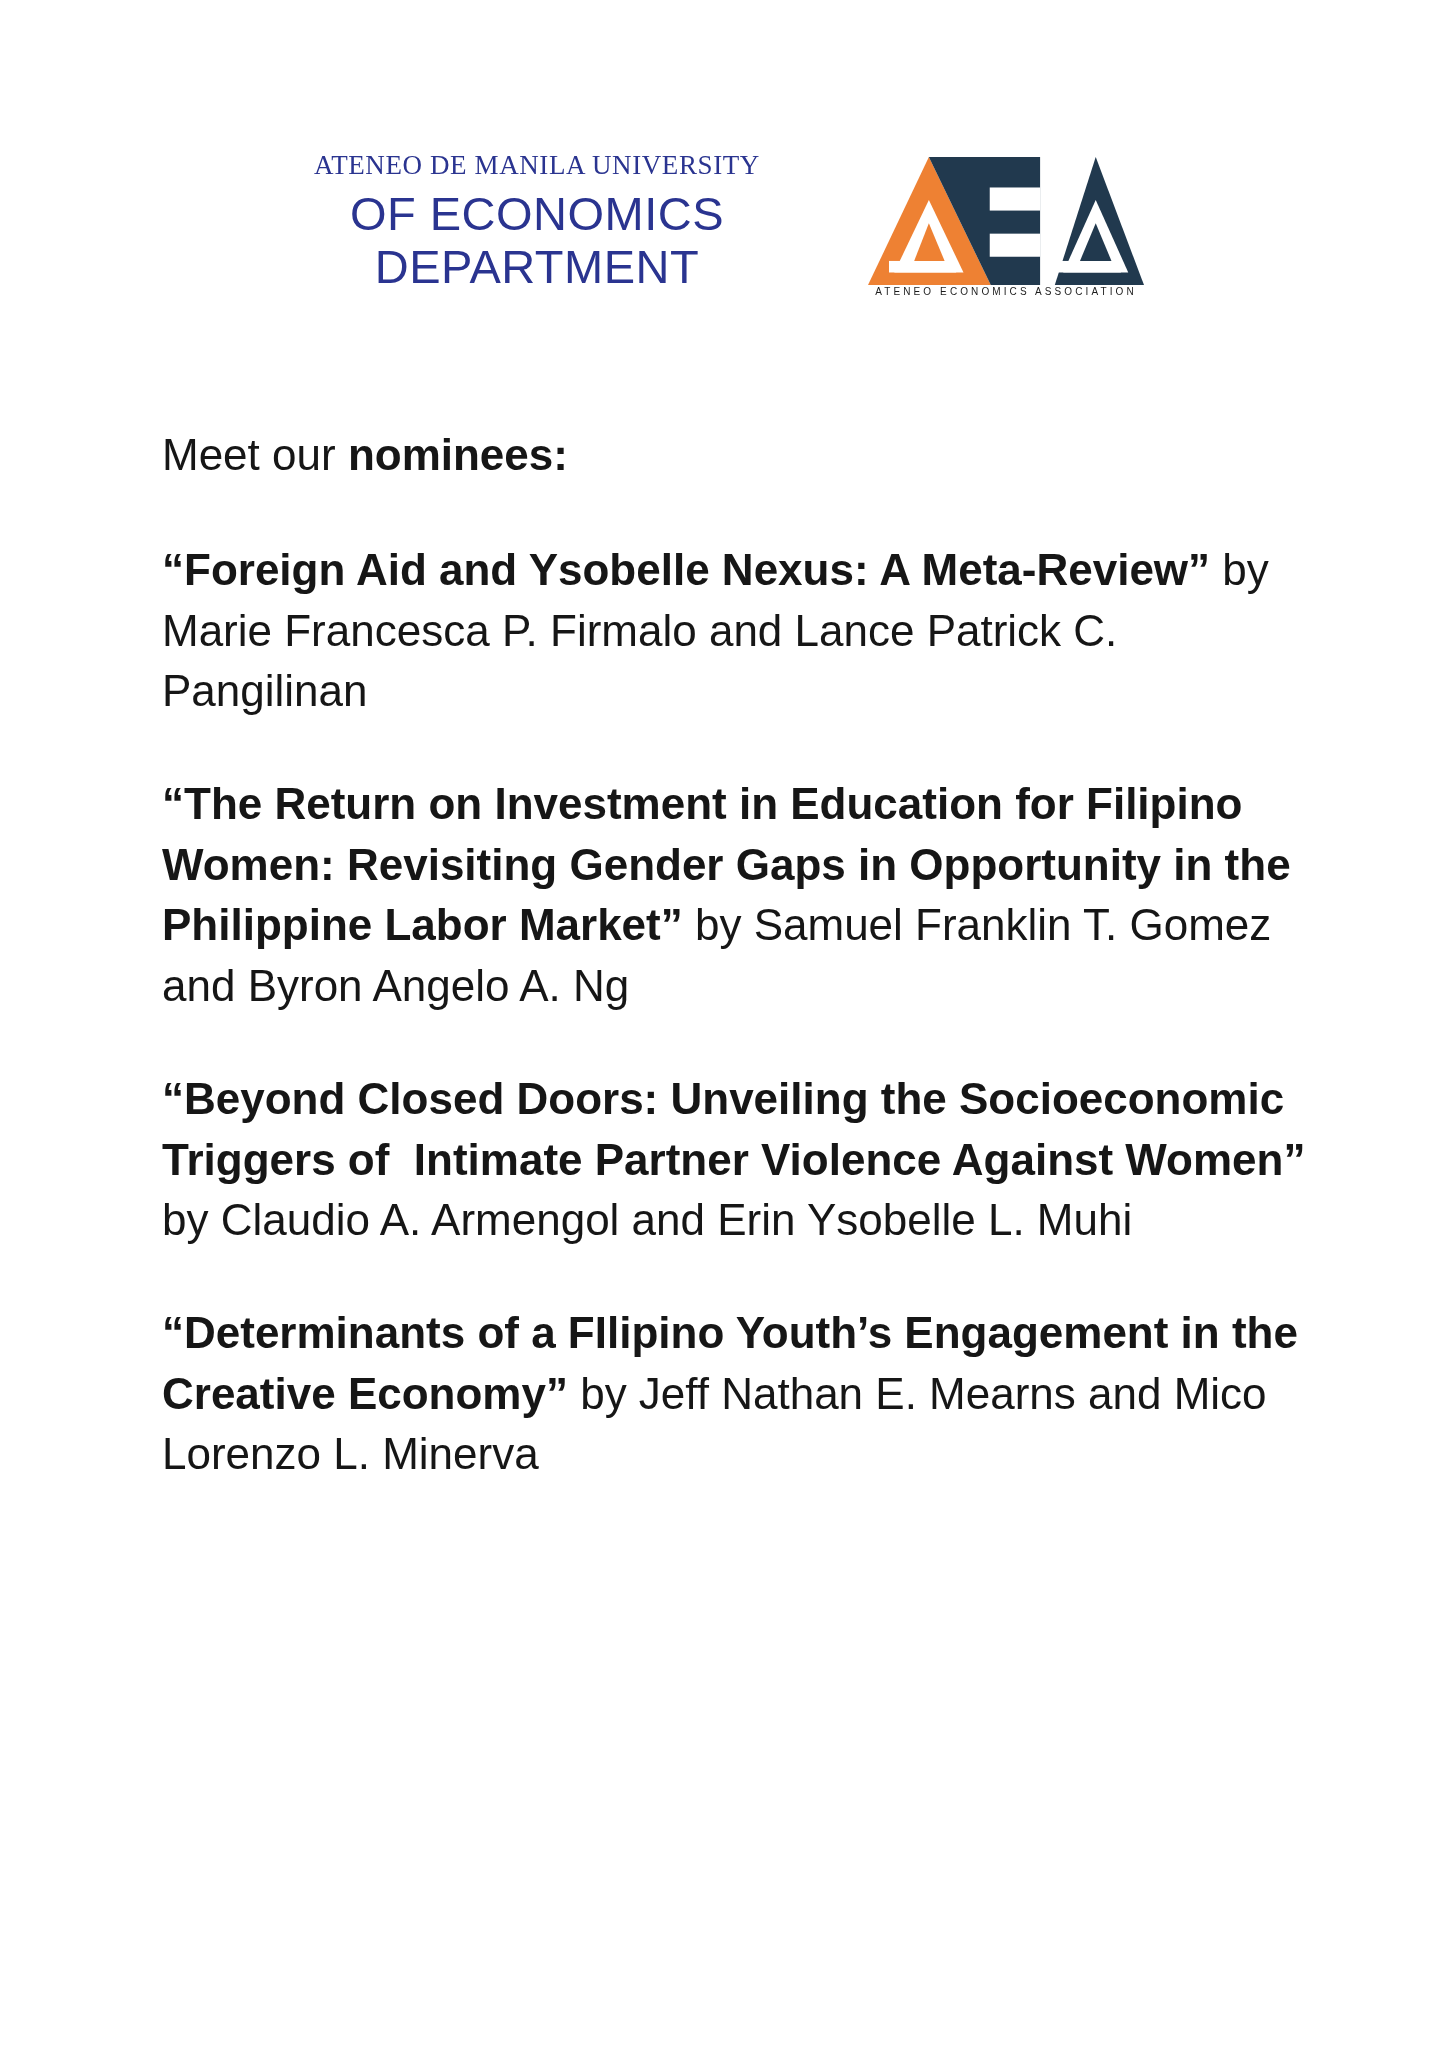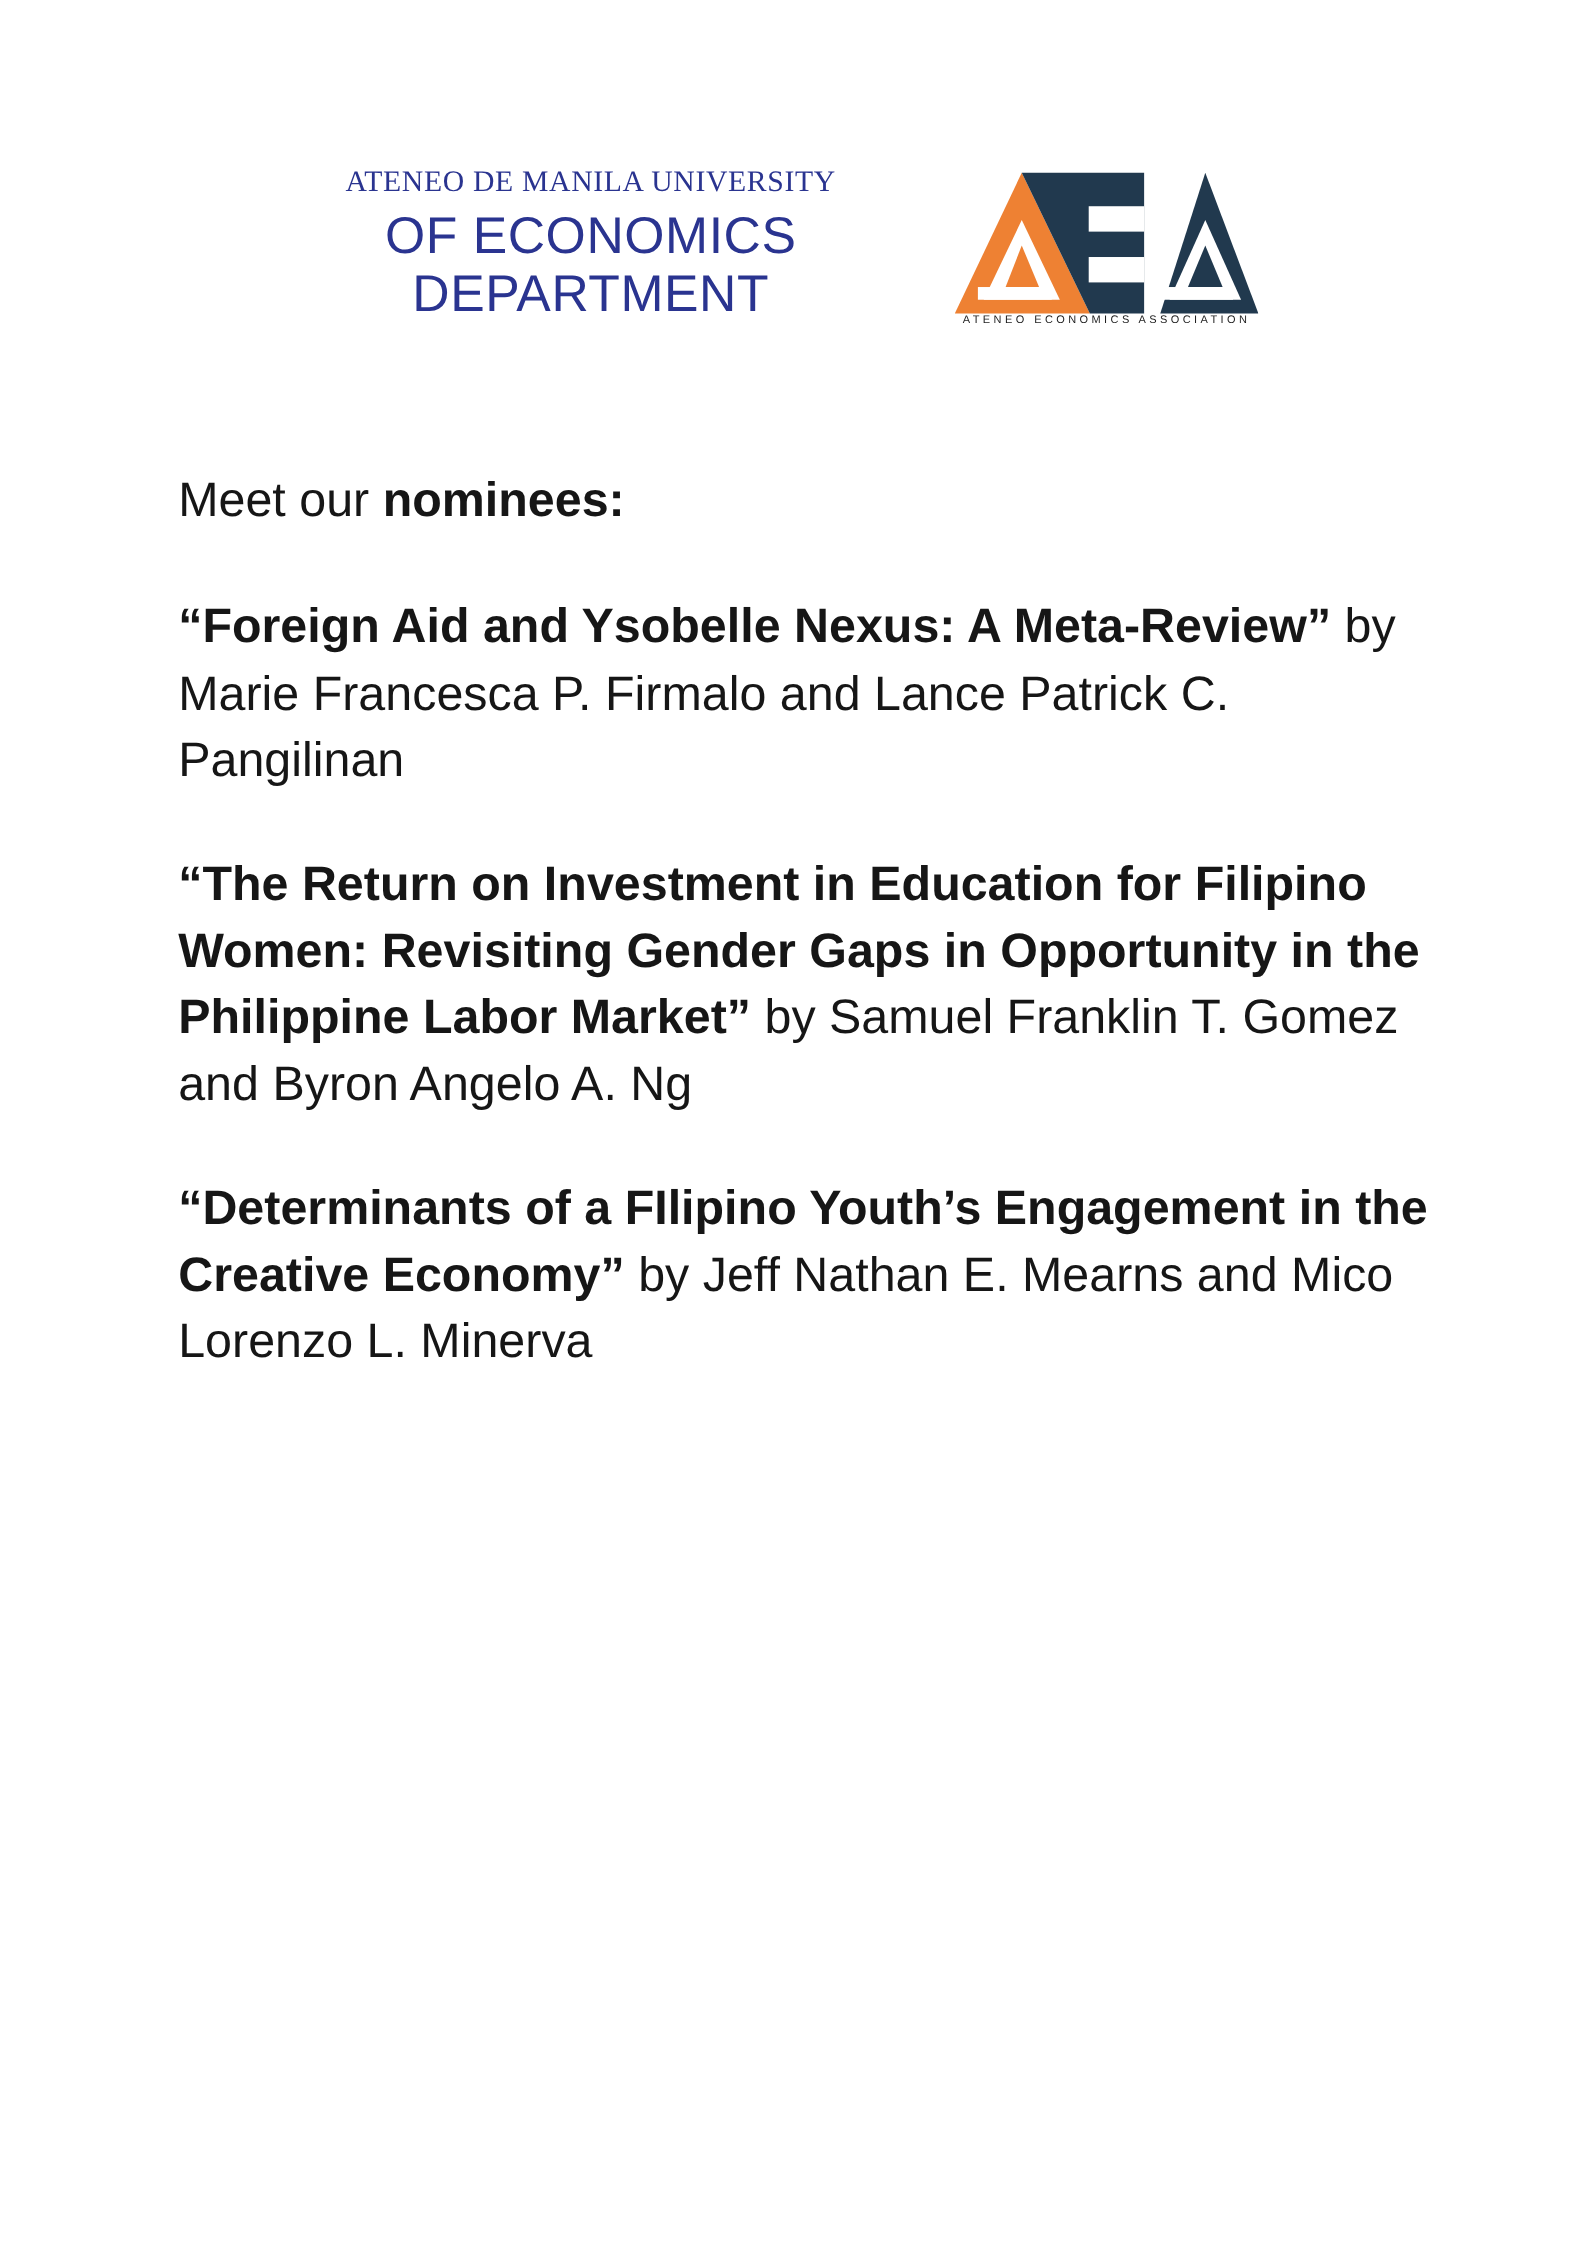--- a/index.html
+++ b/index.html
@@ -123,18 +123,19 @@
 
   <main class="content">
 
     <p class="intro"><span>Meet our </span><b>nominees:</b></p>
 
     <p class="entry"><b>“Foreign Aid and Ysobelle Nexus: A Meta-Review”</b><span> by Marie Francesca P. Firmalo and Lance Patrick C. Pangilinan</span></p>
 
 
     <p class="entry"><b>“The Return on Investment in Education for Filipino Women: Revisiting Gender Gaps in Opportunity in the Philippine Labor Market”</b><span> by Samuel Franklin T. Gomez and Byron Angelo A. Ng</span></p>
 
+    <p class="entry"><b>“Beyond Closed Doors: Unveiling the Socioeconomic Triggers of  Intimate Partner Violence Against Women”</b><span> by Claudio A. Armengol and Erin Ysobelle L. Muhi</span></p>
 
     <p class="entry"><b>“Determinants of a FIlipino Youth’s Engagement in the Creative Economy”</b><span> by Jeff Nathan E. Mearns and Mico Lorenzo L. Minerva</span></p>
 
   </main>
 
 </div>
 
 </body></html>

